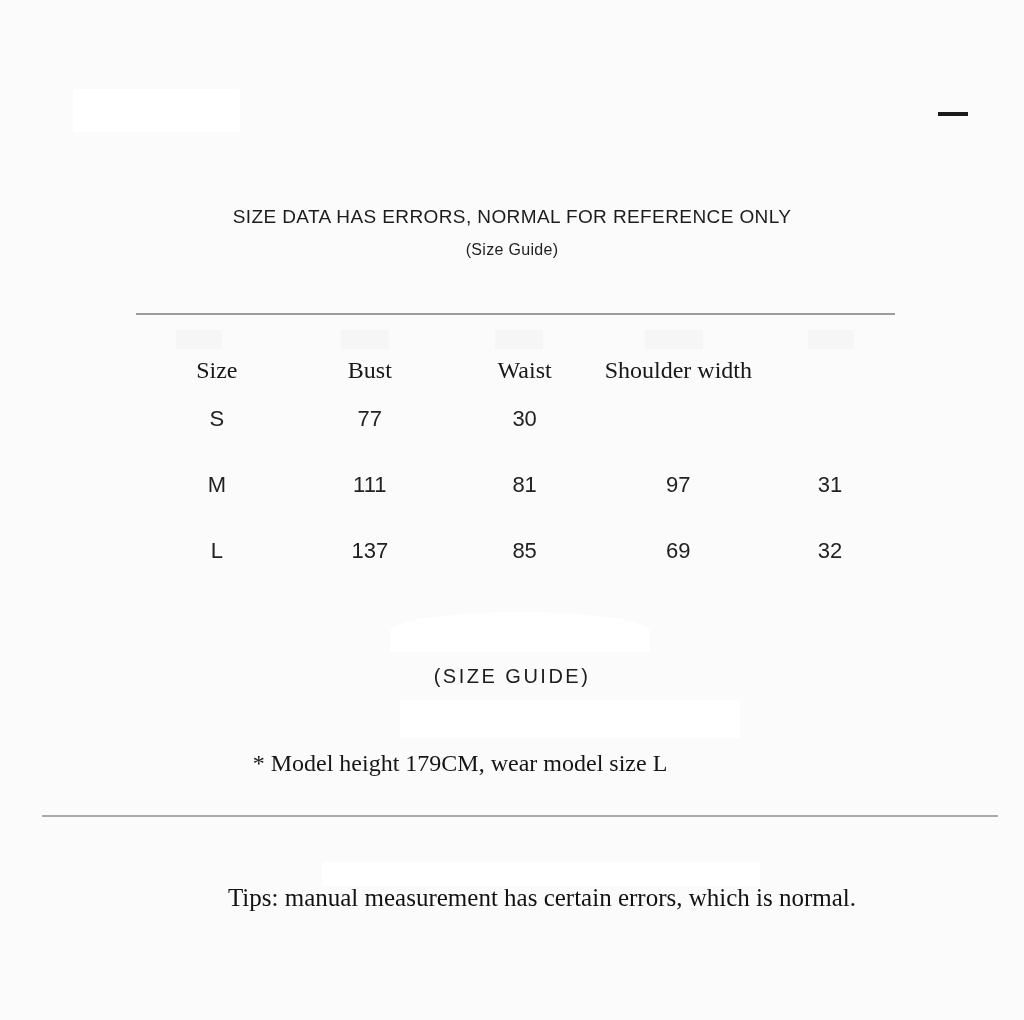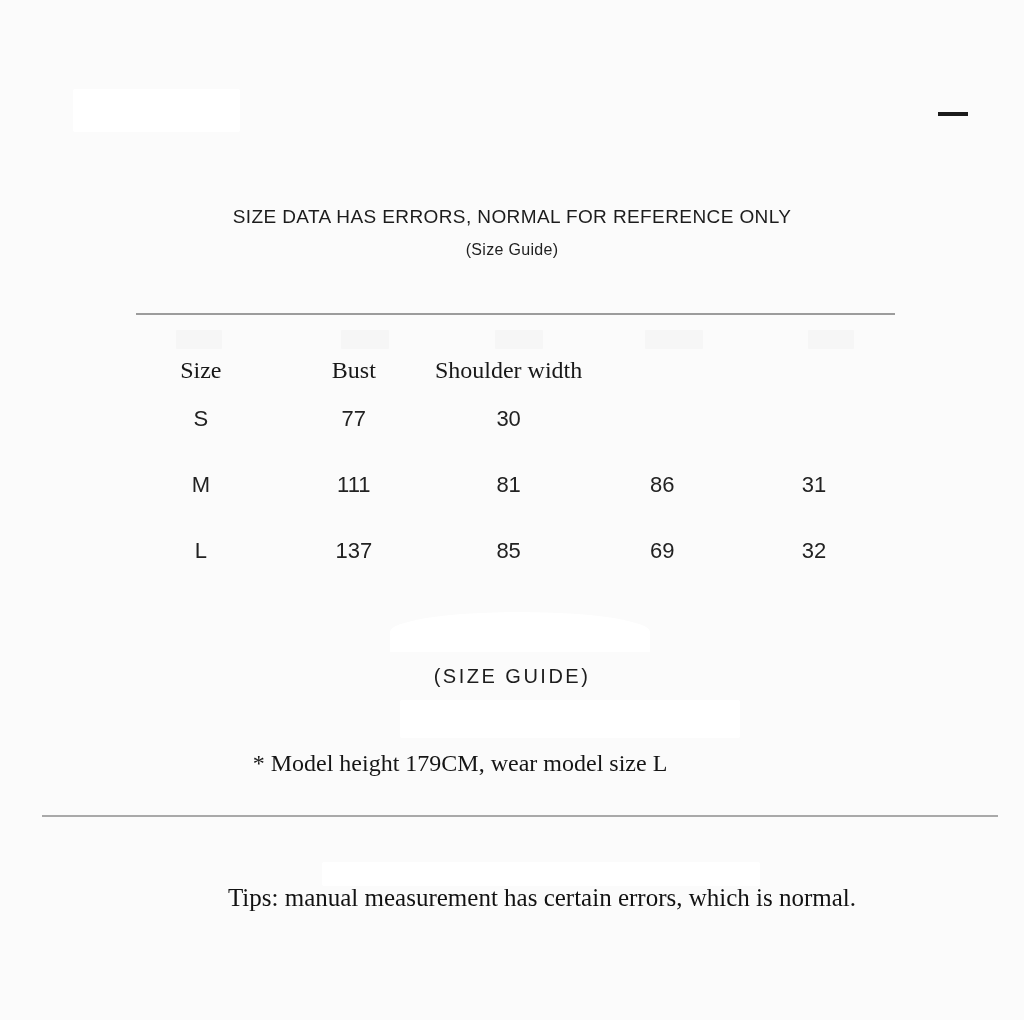--- a/index.html
+++ b/index.html
@@ -33,21 +33,21 @@
     font-size: 16px; letter-spacing: 0.3px; font-weight: 500;
     color: #1f1f1f;
   }
 
   
   .rule { position: absolute; height: 2px; }
   .rule-top { left: 136px; top: 313px; width: 759px; background: #9c9c9c; }
   .rule-bottom { left: 42px; top: 815px; width: 956px; background: #a9a9a9; }
 
   
-  .size-table { left: 128px; top: 345px; width: 759px; height: 240px; }
+  .size-table { left: 144px; top: 345px; width: 759px; height: 240px; }
   .t-row {
     position: absolute; left: 0; width: 100%;
     display: grid;
     grid-template-columns: 19.2% 21.1% 19.7% 20.8% 19.2%;
     height: 34px; line-height: 34px;
     text-align: center;
   }
   .t-head {
     top: 8px;
     font-family: "Liberation Serif", serif;
@@ -96,32 +96,33 @@
 
 <div class="abs main-title">SIZE DATA HAS ERRORS, NORMAL FOR REFERENCE ONLY</div>
 <div class="abs sub-title">(Size Guide)</div>
 
 <div class="rule rule-top"></div>
 
 <div class="abs size-table">
   <div class="t-row t-head">
     <div>Size</div>
     <div>Bust</div>
+    <div>Waist</div>
     <div>Shoulder width</div>
   </div>
   <div class="t-row t-data t-row-s">
     <div>S</div>
     <div>77</div>
     <div>30</div>
   </div>
   <div class="t-row t-data t-row-m">
     <div>M</div>
     <div>111</div>
     <div>81</div>
-    <div>86</div>
+    <div>97</div>
     <div>31</div>
   </div>
   <div class="t-row t-data t-row-l">
     <div>L</div>
     <div>137</div>
     <div>85</div>
     <div>69</div>
     <div>32</div>
   </div>
 </div>

